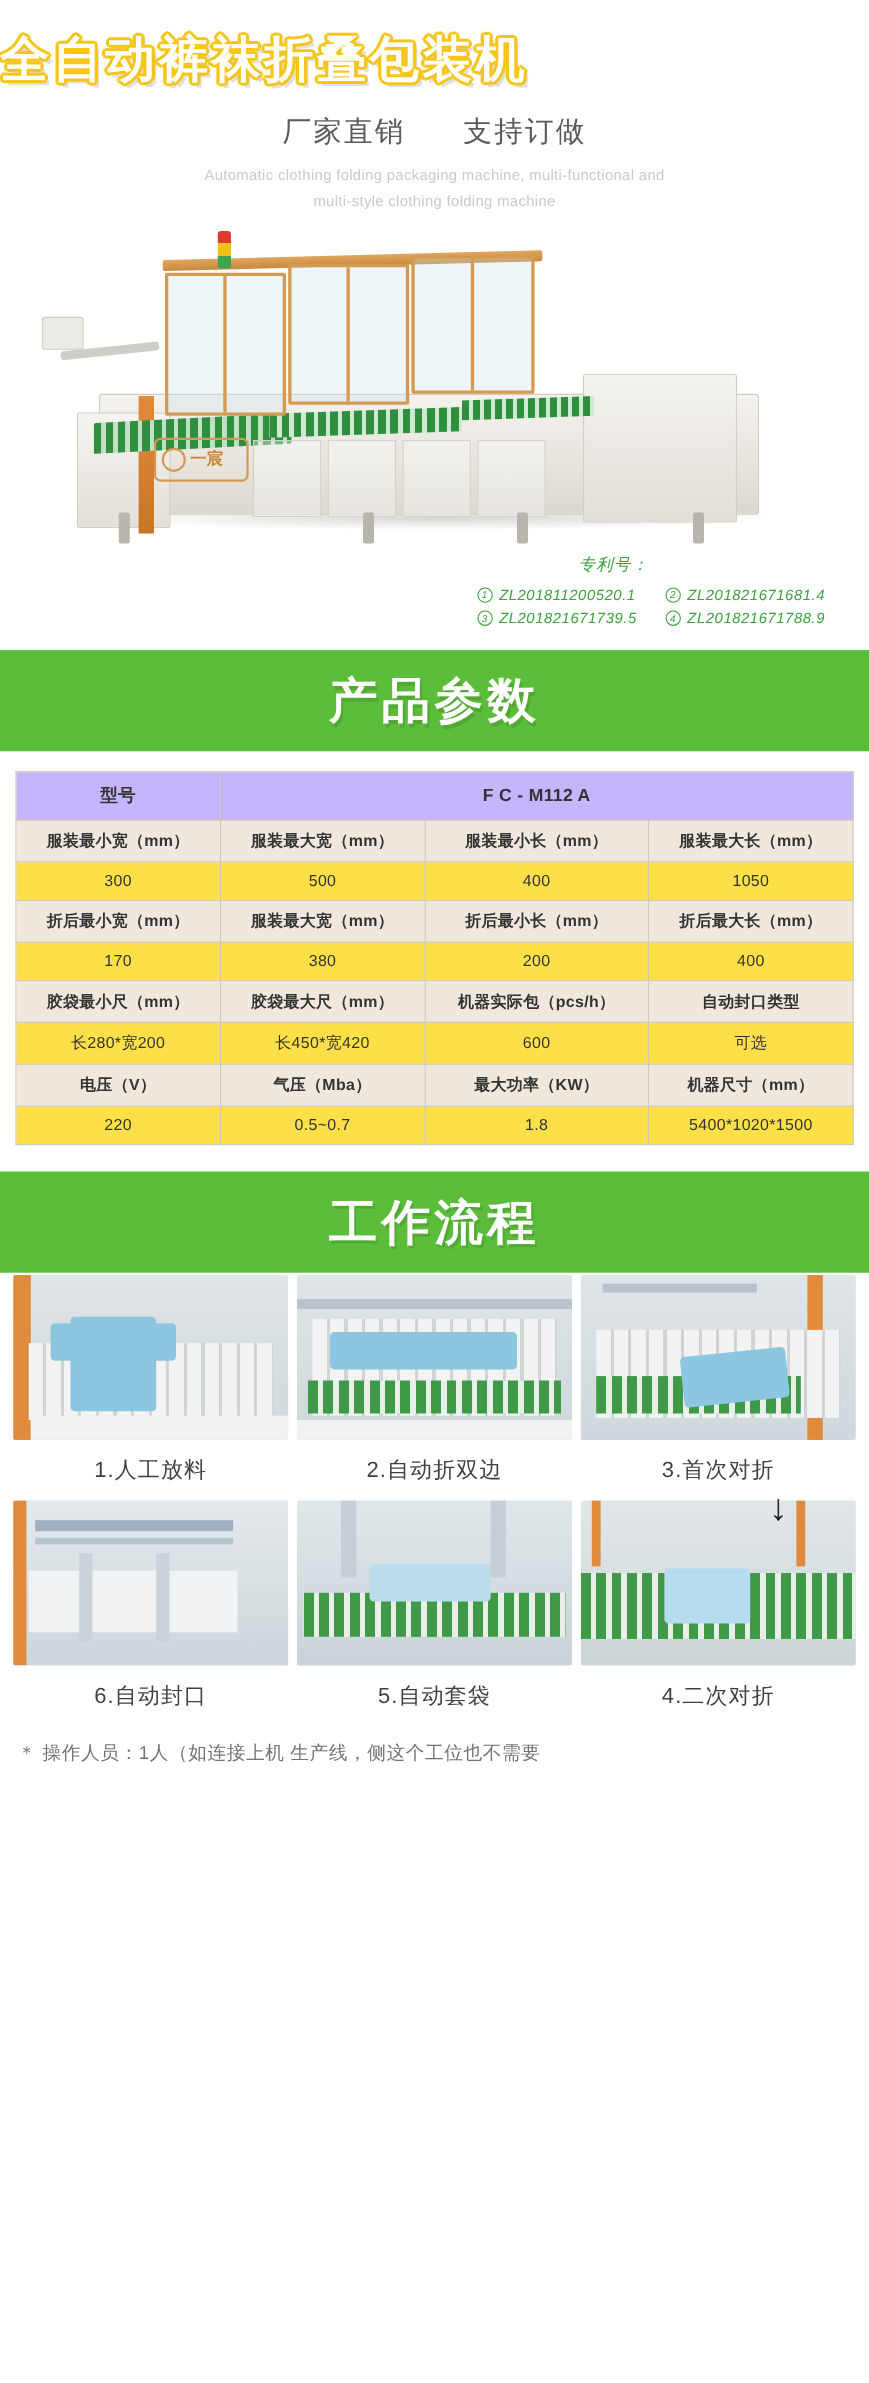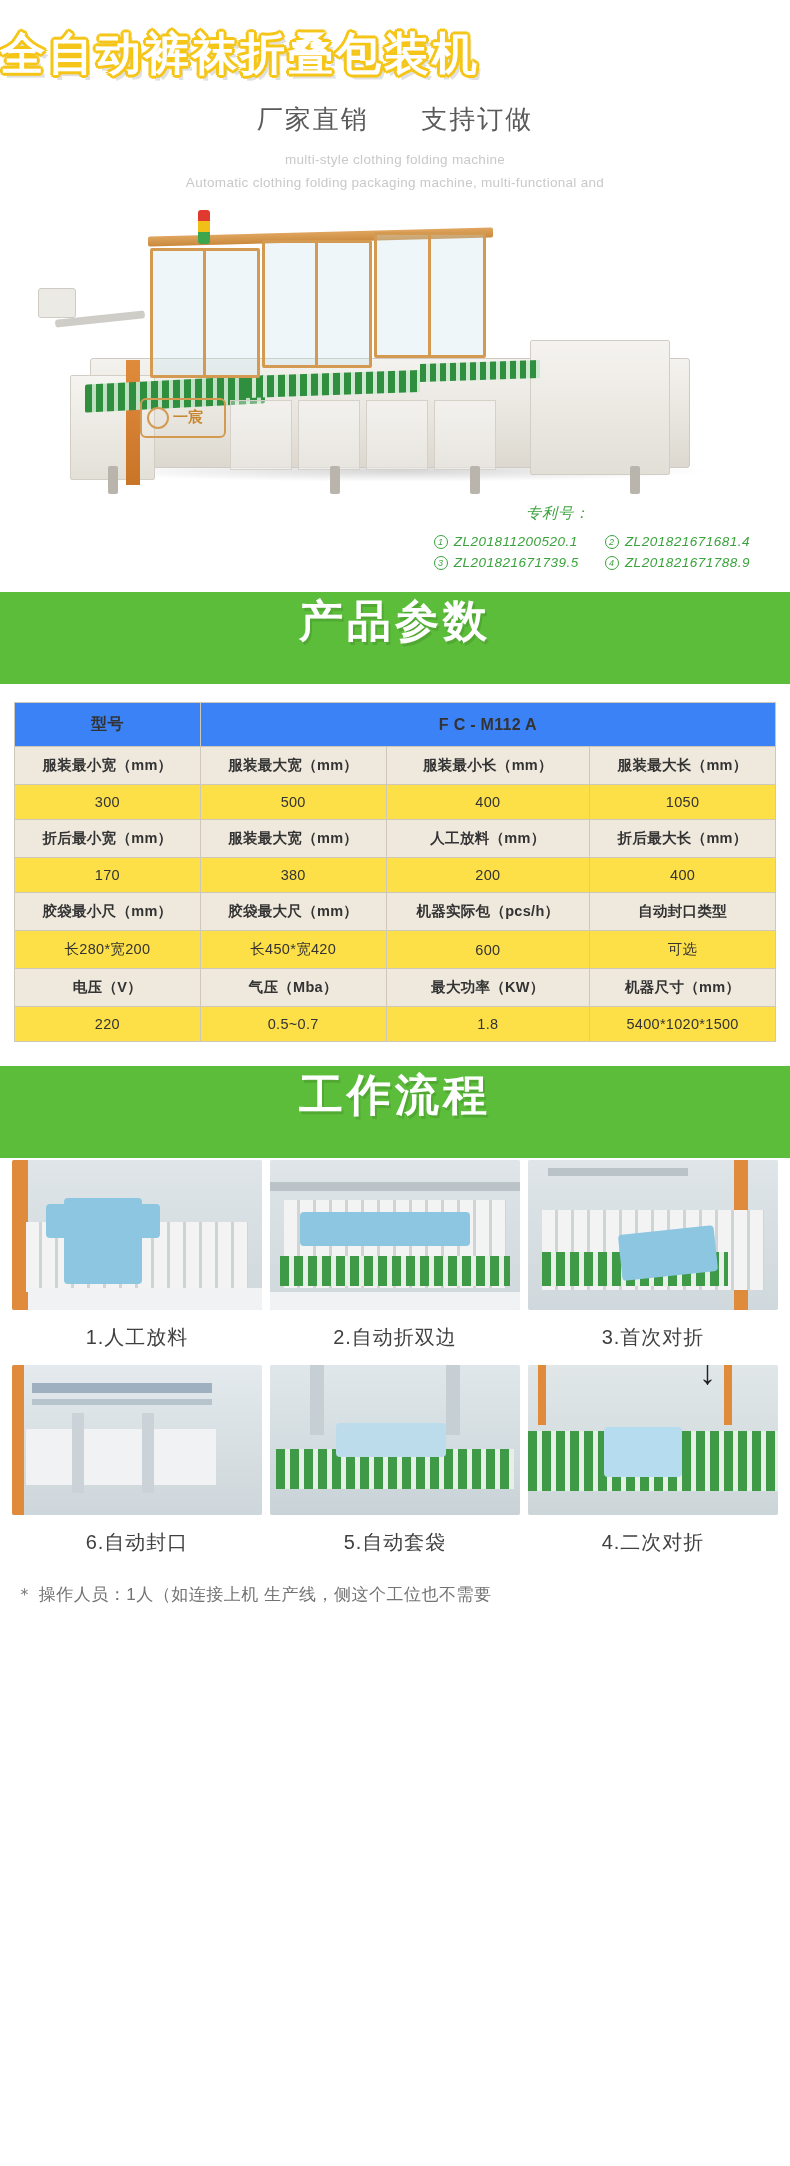--- a/index.html
+++ b/index.html
@@ -189,21 +189,21 @@
   .patent-item .num {
     width: 14px; height: 14px; border: 1px solid #3aa33c; border-radius: 50%;
     font-size: 9px; display: flex; align-items: center; justify-content: center;
     flex: 0 0 14px;
   }
 
   
   .banner {
     background: #5bbd3a;
     height: 92px;
-    display: flex; justify-content: center;
+    display: flex; align-items: center; justify-content: center;
     margin-top: 4px;
   }
   .banner-text {
     font-size: 44px; font-weight: bold; color: #ffffff;
     letter-spacing: 4px;
     text-shadow: 2px 3px 0 rgba(0,0,0,0.10);
   }
 
   
   .table-wrap { padding: 18px 14px 20px 14px; }
@@ -212,21 +212,21 @@
     border-collapse: collapse;
     font-size: 14.5px;
   }
   table.spec td {
     border: 1px solid #cfc7b8;
     text-align: center;
     padding: 9px 2px;
     color: #333;
     letter-spacing: 0.3px;
   }
-  table.spec tr.head td { background: #3b82f6; font-weight: bold; font-size: 16px; padding: 11px 2px; }
+  table.spec tr.head td { background: #c4b5fd; font-weight: bold; font-size: 16px; padding: 11px 2px; }
   table.spec tr.lbl td { background: #efe8dd; font-weight: bold; }
   table.spec tr.val td { background: #fde047; }
 
   
   .flow { padding: 2px 12px 18px 12px; }
   .flow-row {
     display: grid;
     grid-template-columns: repeat(3, 1fr);
     gap: 8px;
   }
@@ -289,22 +289,22 @@
 <div class="page">
 
   <div class="hero">
     <div class="hero-title">全自动裤袜折叠包装机</div>
     <div class="hero-sub">
       <span>厂家直销</span>
       <span class="gap"></span>
       <span>支持订做</span>
     </div>
     <div class="hero-en">
+      <div>Automatic clothing folding packaging machine, multi-functional and</div>
       <div>multi-style clothing folding machine</div>
-      <div>Automatic clothing folding packaging machine, multi-functional and</div>
     </div>
   </div>
 
   <div class="machine-wrap">
     <div class="machine">
       <div class="m-shadow"></div>
       <div class="m-base"></div>
       <div class="m-base2"></div>
       <div class="m-right-box"></div>
       <div class="m-orange-l"></div>
@@ -376,21 +376,21 @@
       <tr class="val">
         <td>300</td>
         <td>500</td>
         <td>400</td>
         <td>1050</td>
       </tr>
 
       <tr class="lbl">
         <td>折后最小宽（mm）</td>
         <td>服装最大宽（mm）</td>
-        <td>人工放料（mm）</td>
+        <td>折后最小长（mm）</td>
         <td>折后最大长（mm）</td>
       </tr>
       <tr class="val">
         <td>170</td>
         <td>380</td>
         <td>200</td>
         <td>400</td>
       </tr>
 
       <tr class="lbl">

